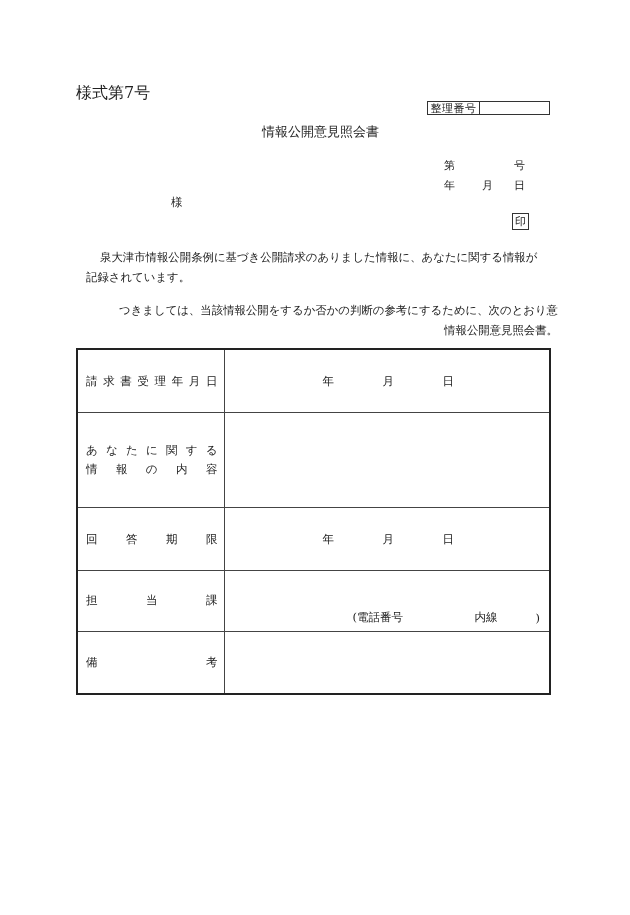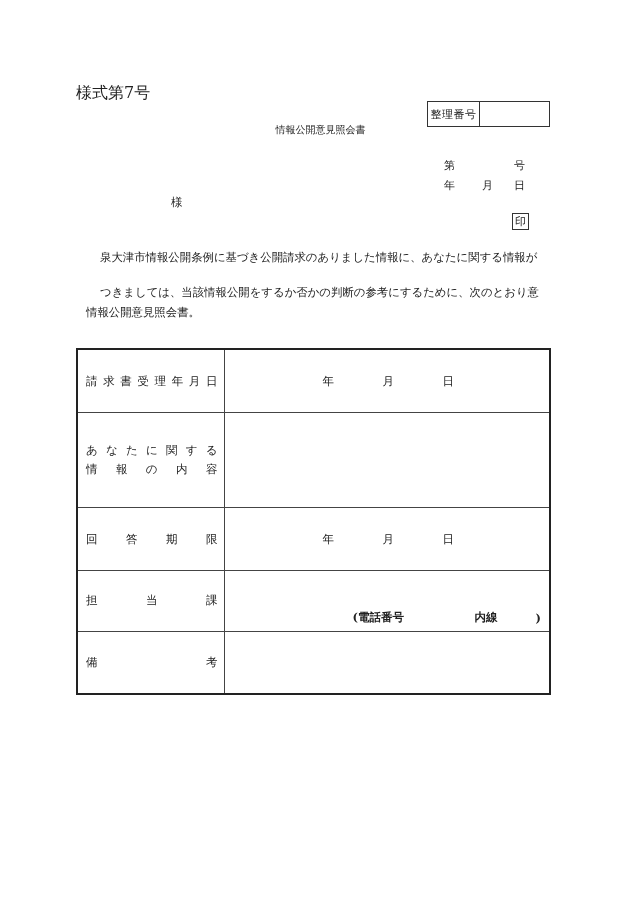--- a/index.html
+++ b/index.html
@@ -12,32 +12,32 @@
       position: relative;
       font-family: "DejaVu Serif", "Liberation Serif", serif;
       color: #222222;
       font-size: 11px;
     }
     .abs { position: absolute; white-space: nowrap; line-height: 1; }
 
     #form-number { left: 76px; top: 85px; font-size: 16px; }
 
     #ref-box {
-      left: 427px; top: 101px; width: 123px; height: 26px;
+      left: 427px; top: 101px; width: 123px; height: 14px;
       border: 1px solid #333;
       display: flex;
     }
     #ref-box .lbl {
       width: 52px; border-right: 1px solid #333;
       font-size: 11px; display: flex; align-items: center; justify-content: center;
       letter-spacing: 0.5px;
     }
     #ref-box .val { flex: 1; }
 
-    #doc-title { left: 0; width: 630px; text-align: center; top: 125px; font-size: 10px; padding-left: 16px; }
+    #doc-title { left: 0; width: 630px; text-align: center; top: 125px; font-size: 13px; padding-left: 16px; }
     #doc-title span { display: inline-block; margin-left: -5px; }
 
     #no-dai { left: 444px; top: 160px; }
     #no-go  { left: 514px; top: 160px; }
     #date-nen  { left: 444px; top: 180px; }
     #date-tsuki{ left: 482px; top: 180px; }
     #date-hi   { left: 514px; top: 180px; }
 
     #addressee { left: 171px; top: 197px; font-size: 11.5px; }
 
@@ -46,21 +46,21 @@
       border: 1px solid #333;
       font-size: 11px; display: flex; align-items: center; justify-content: center;
     }
 
     .para {
       position: absolute; left: 88px; width: 470px;
       font-size: 11.4px; line-height: 20px;
       white-space: nowrap;
     }
     #para1 { top: 247px; font-family: Liberation Serif, serif; }
-    #para2 { top: 282px; }
+    #para2 { top: 300px; text-align: right; }
     .para .ln { display: block; }
     .para .indent { padding-left: 12px; }
 
     #info-table {
       position: absolute; left: 76px; top: 348px;
       width: 475px; height: 347px;
       border: 2px solid #222;
       border-collapse: collapse;
     }
     #info-table td {
@@ -81,21 +81,21 @@
 
     .date-value {
       position: relative; height: 100%;
     }
     .date-value span { position: absolute; top: 50%; transform: translateY(-50%); }
     .dv-nen   { left: 98px; }
     .dv-tsuki { left: 158px; }
     .dv-hi    { left: 218px; }
 
     .phone-line {
-      position: relative; height: 100%; font-weight: bold;
+      position: relative; height: 100%;
     }
     .phone-line span { position: absolute; bottom: 6px; }
     .pl-open { left: 128px; }
     .pl-ext  { left: 250px; }
     .pl-close { left: 311px; }
   </style>
 </head>
 <body>
 
 <div class="abs" id="form-number">様式第7号</div>
@@ -114,20 +114,21 @@
 <div class="abs" id="date-nen">年</div>
 <div class="abs" id="date-tsuki">月</div>
 <div class="abs" id="date-hi">日</div>
 
 <div class="abs" id="addressee">様</div>
 
 <div class="abs" id="seal">印</div>
 
 <div class="para" id="para1">
   <span class="ln indent">泉大津市情報公開条例に基づき公開請求のありました情報に、あなたに関する情報が</span>
+  <span class="ln" style="margin-left:-2px">記録されています。</span>
 </div>
 
 <div class="para" id="para2">
   <span class="ln indent">つきましては、当該情報公開をするか否かの判断の参考にするために、次のとおり意</span>
   <span class="ln" style="margin-left:-2px">情報公開意見照会書。</span>
 </div>
 
 <table id="info-table">
   <tbody>
       <tr style="height:47px">

